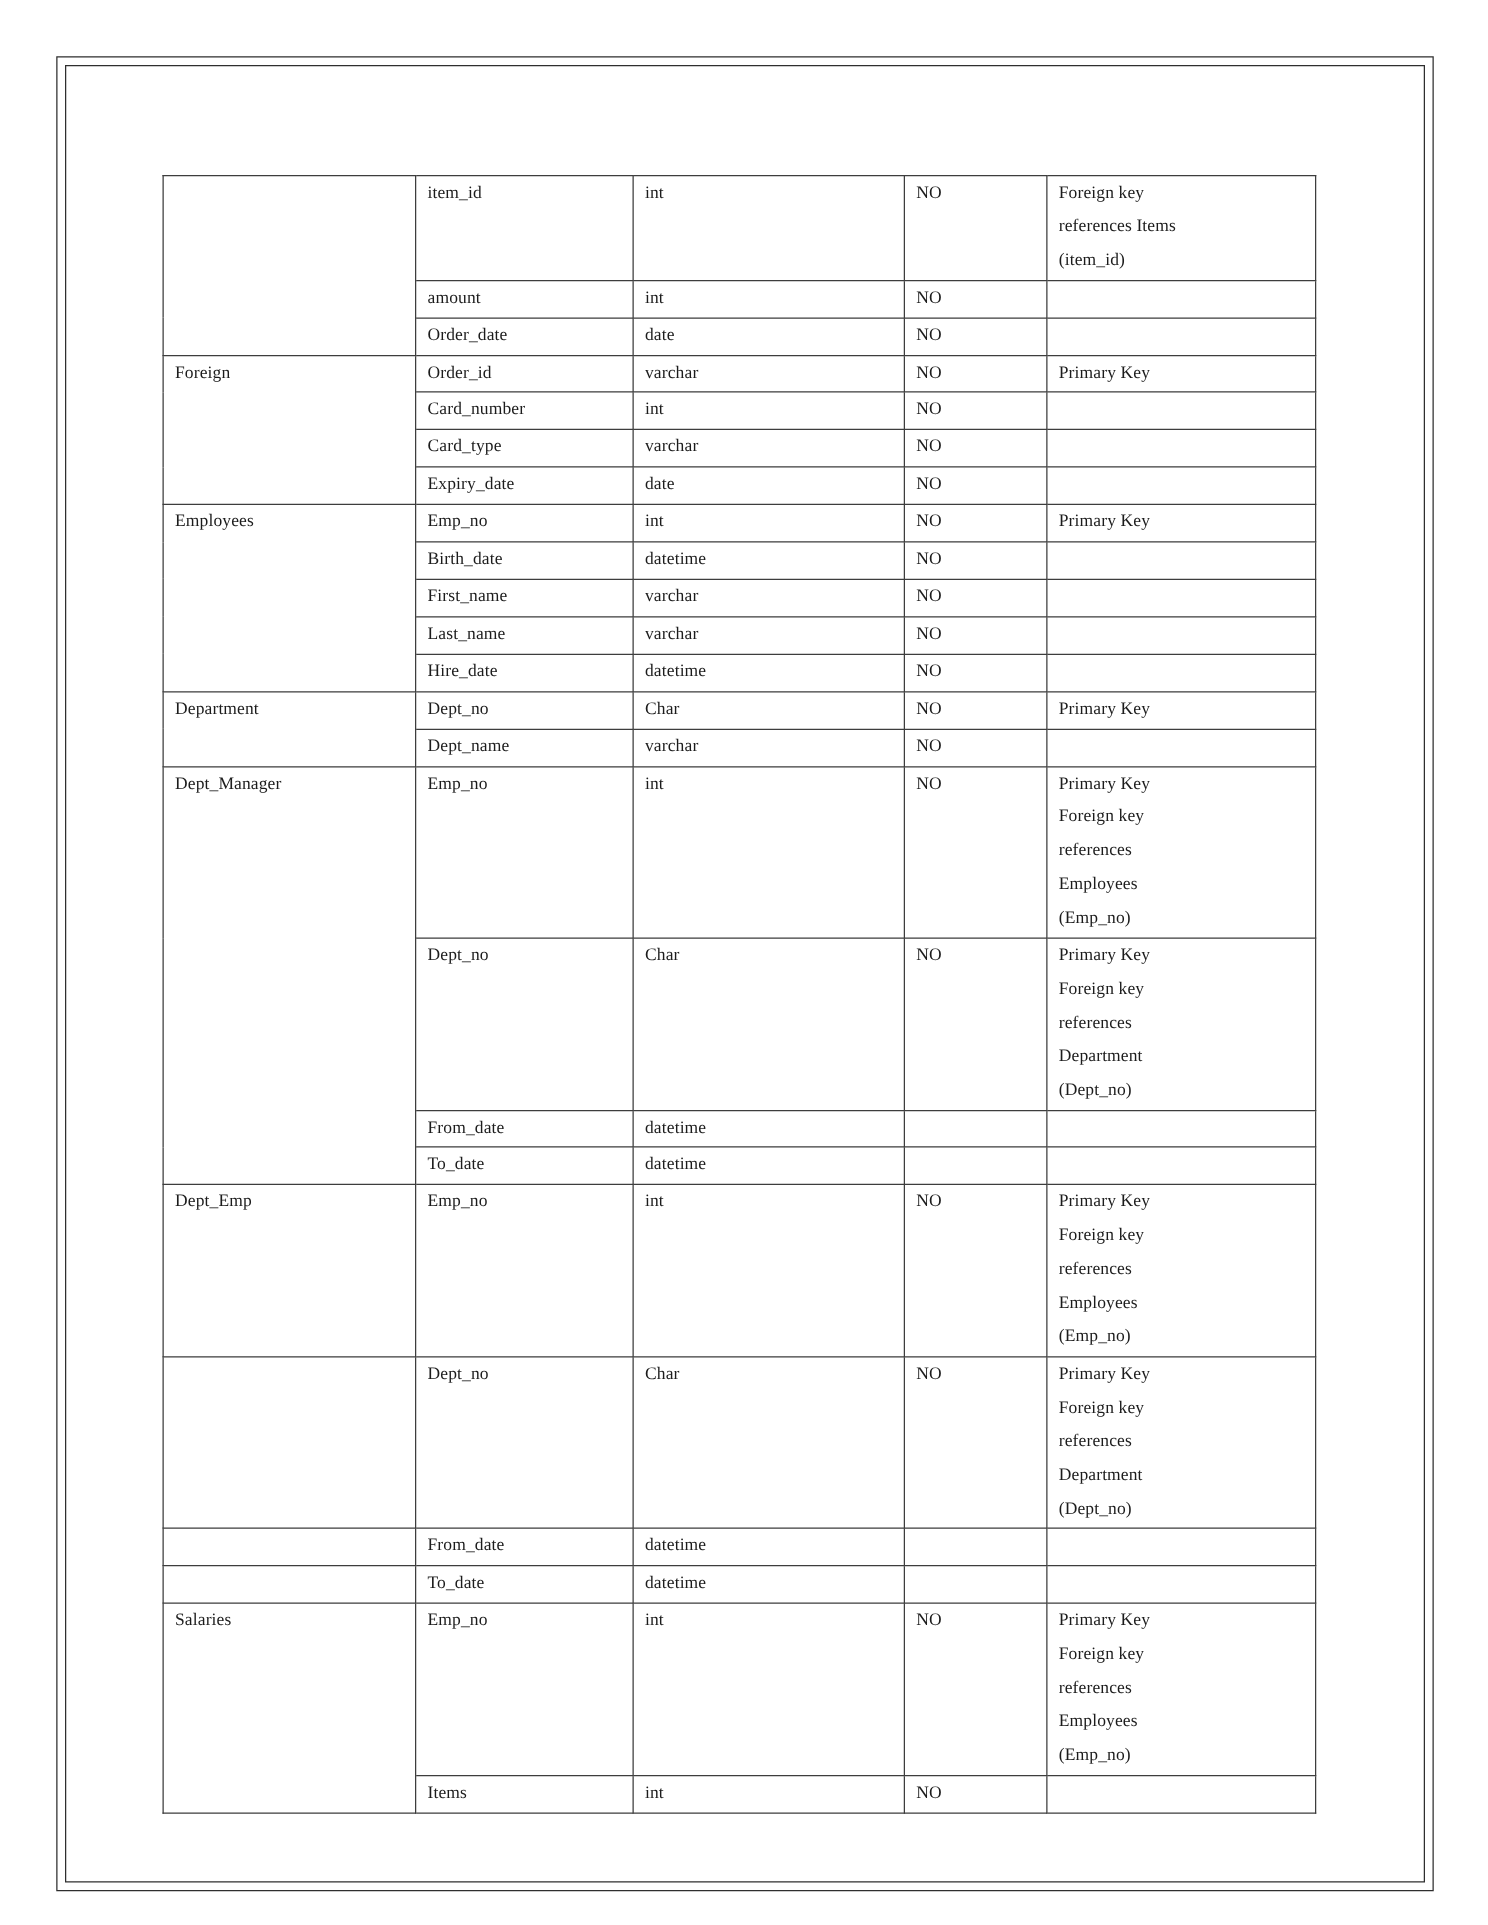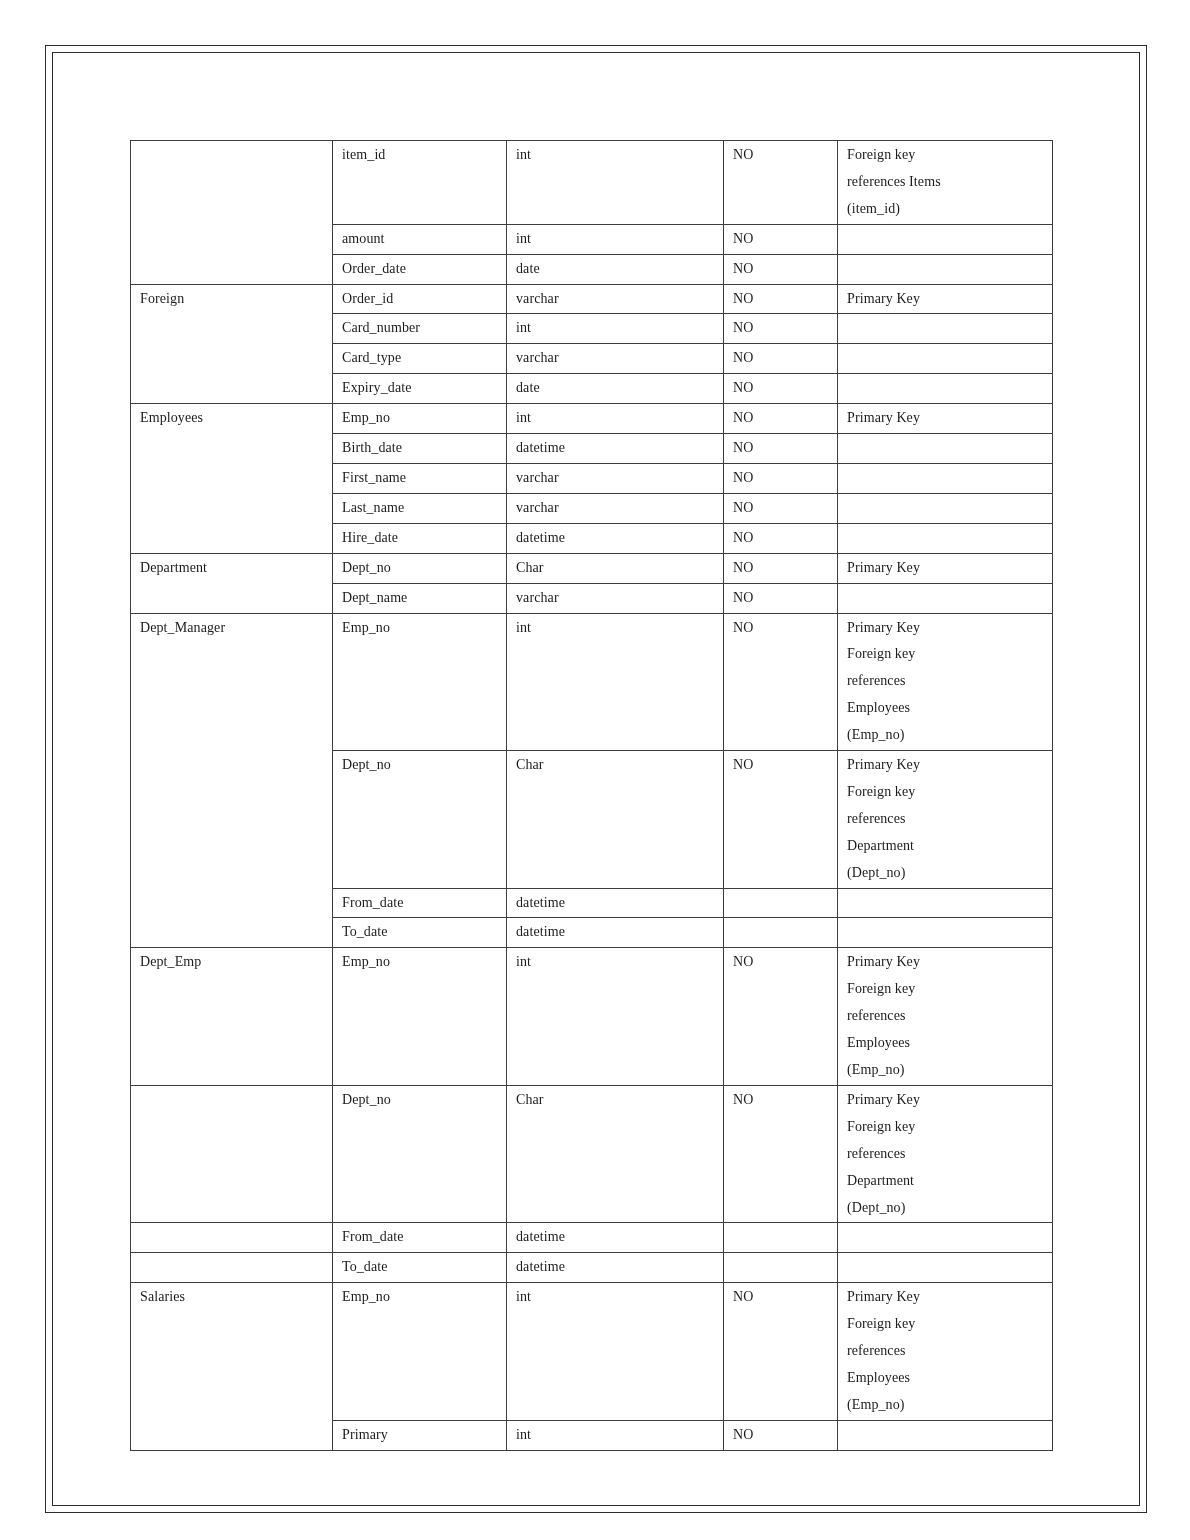--- a/index.html
+++ b/index.html
@@ -226,19 +226,19 @@
         <td>Emp_no</td>
         <td>int</td>
         <td>NO</td>
         <td>Primary Key
 Foreign key
 references
 Employees
 (Emp_no)</td>
       </tr>
       <tr>
-        <td>Primary</td>
+        <td>Items</td>
         <td>int</td>
         <td>NO</td>
         <td></td>
       </tr>
     </tbody>
 </table>
 
 </body></html>

